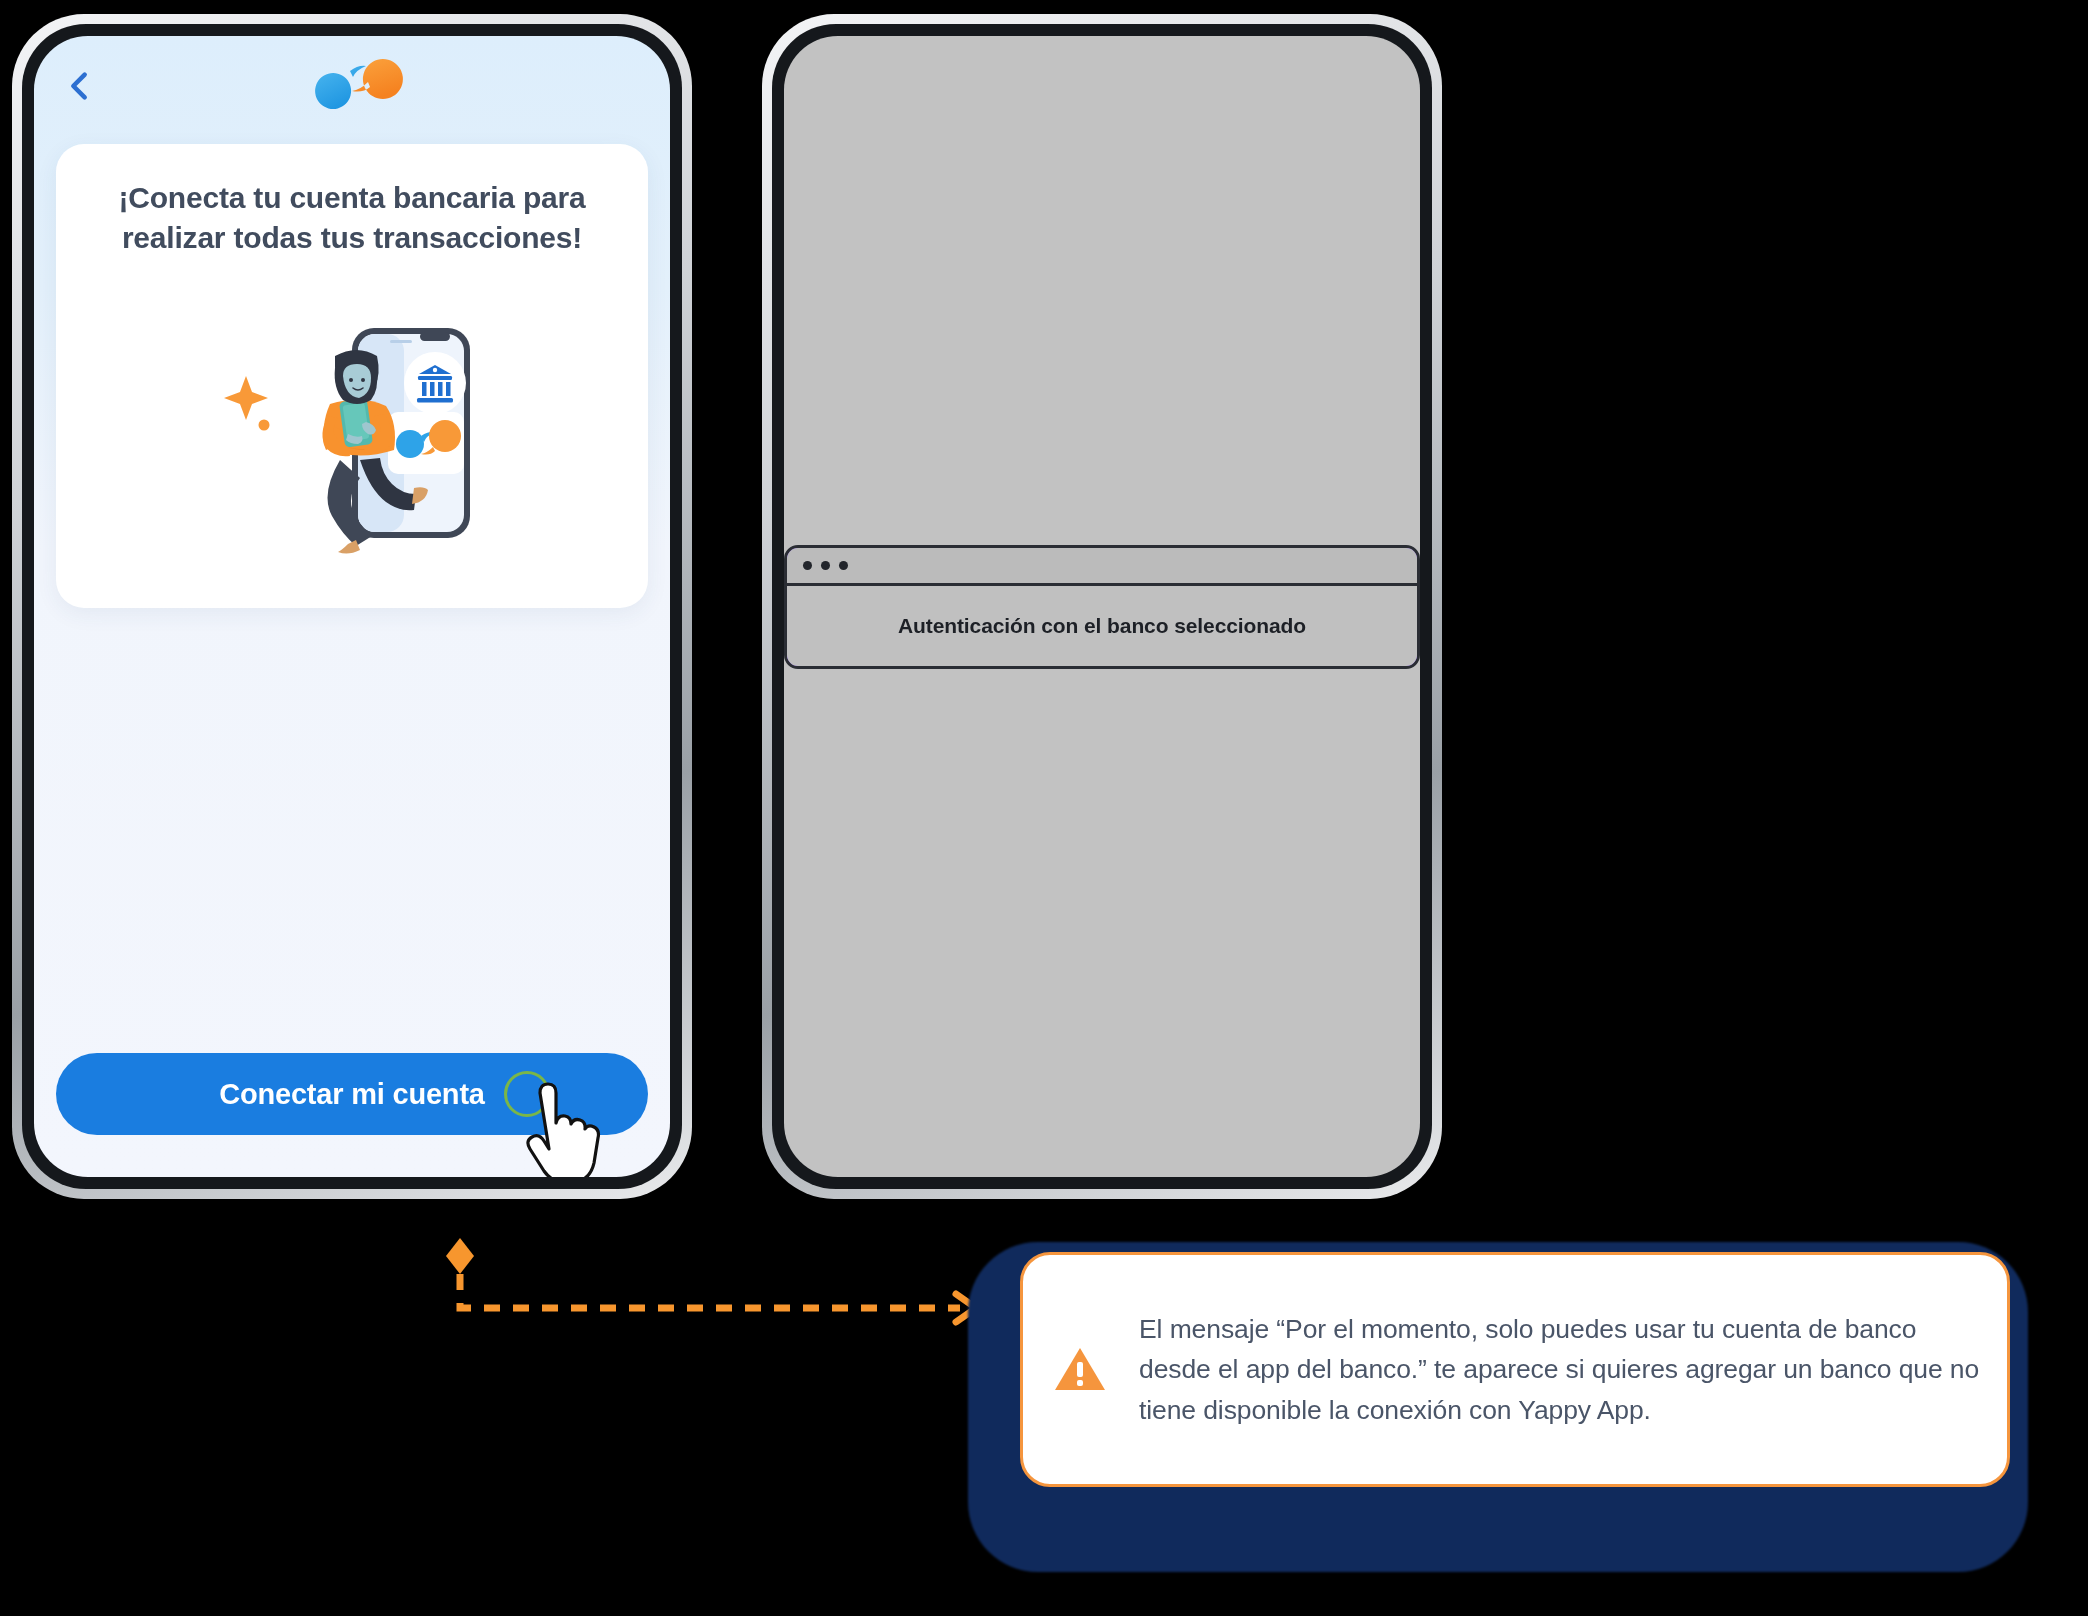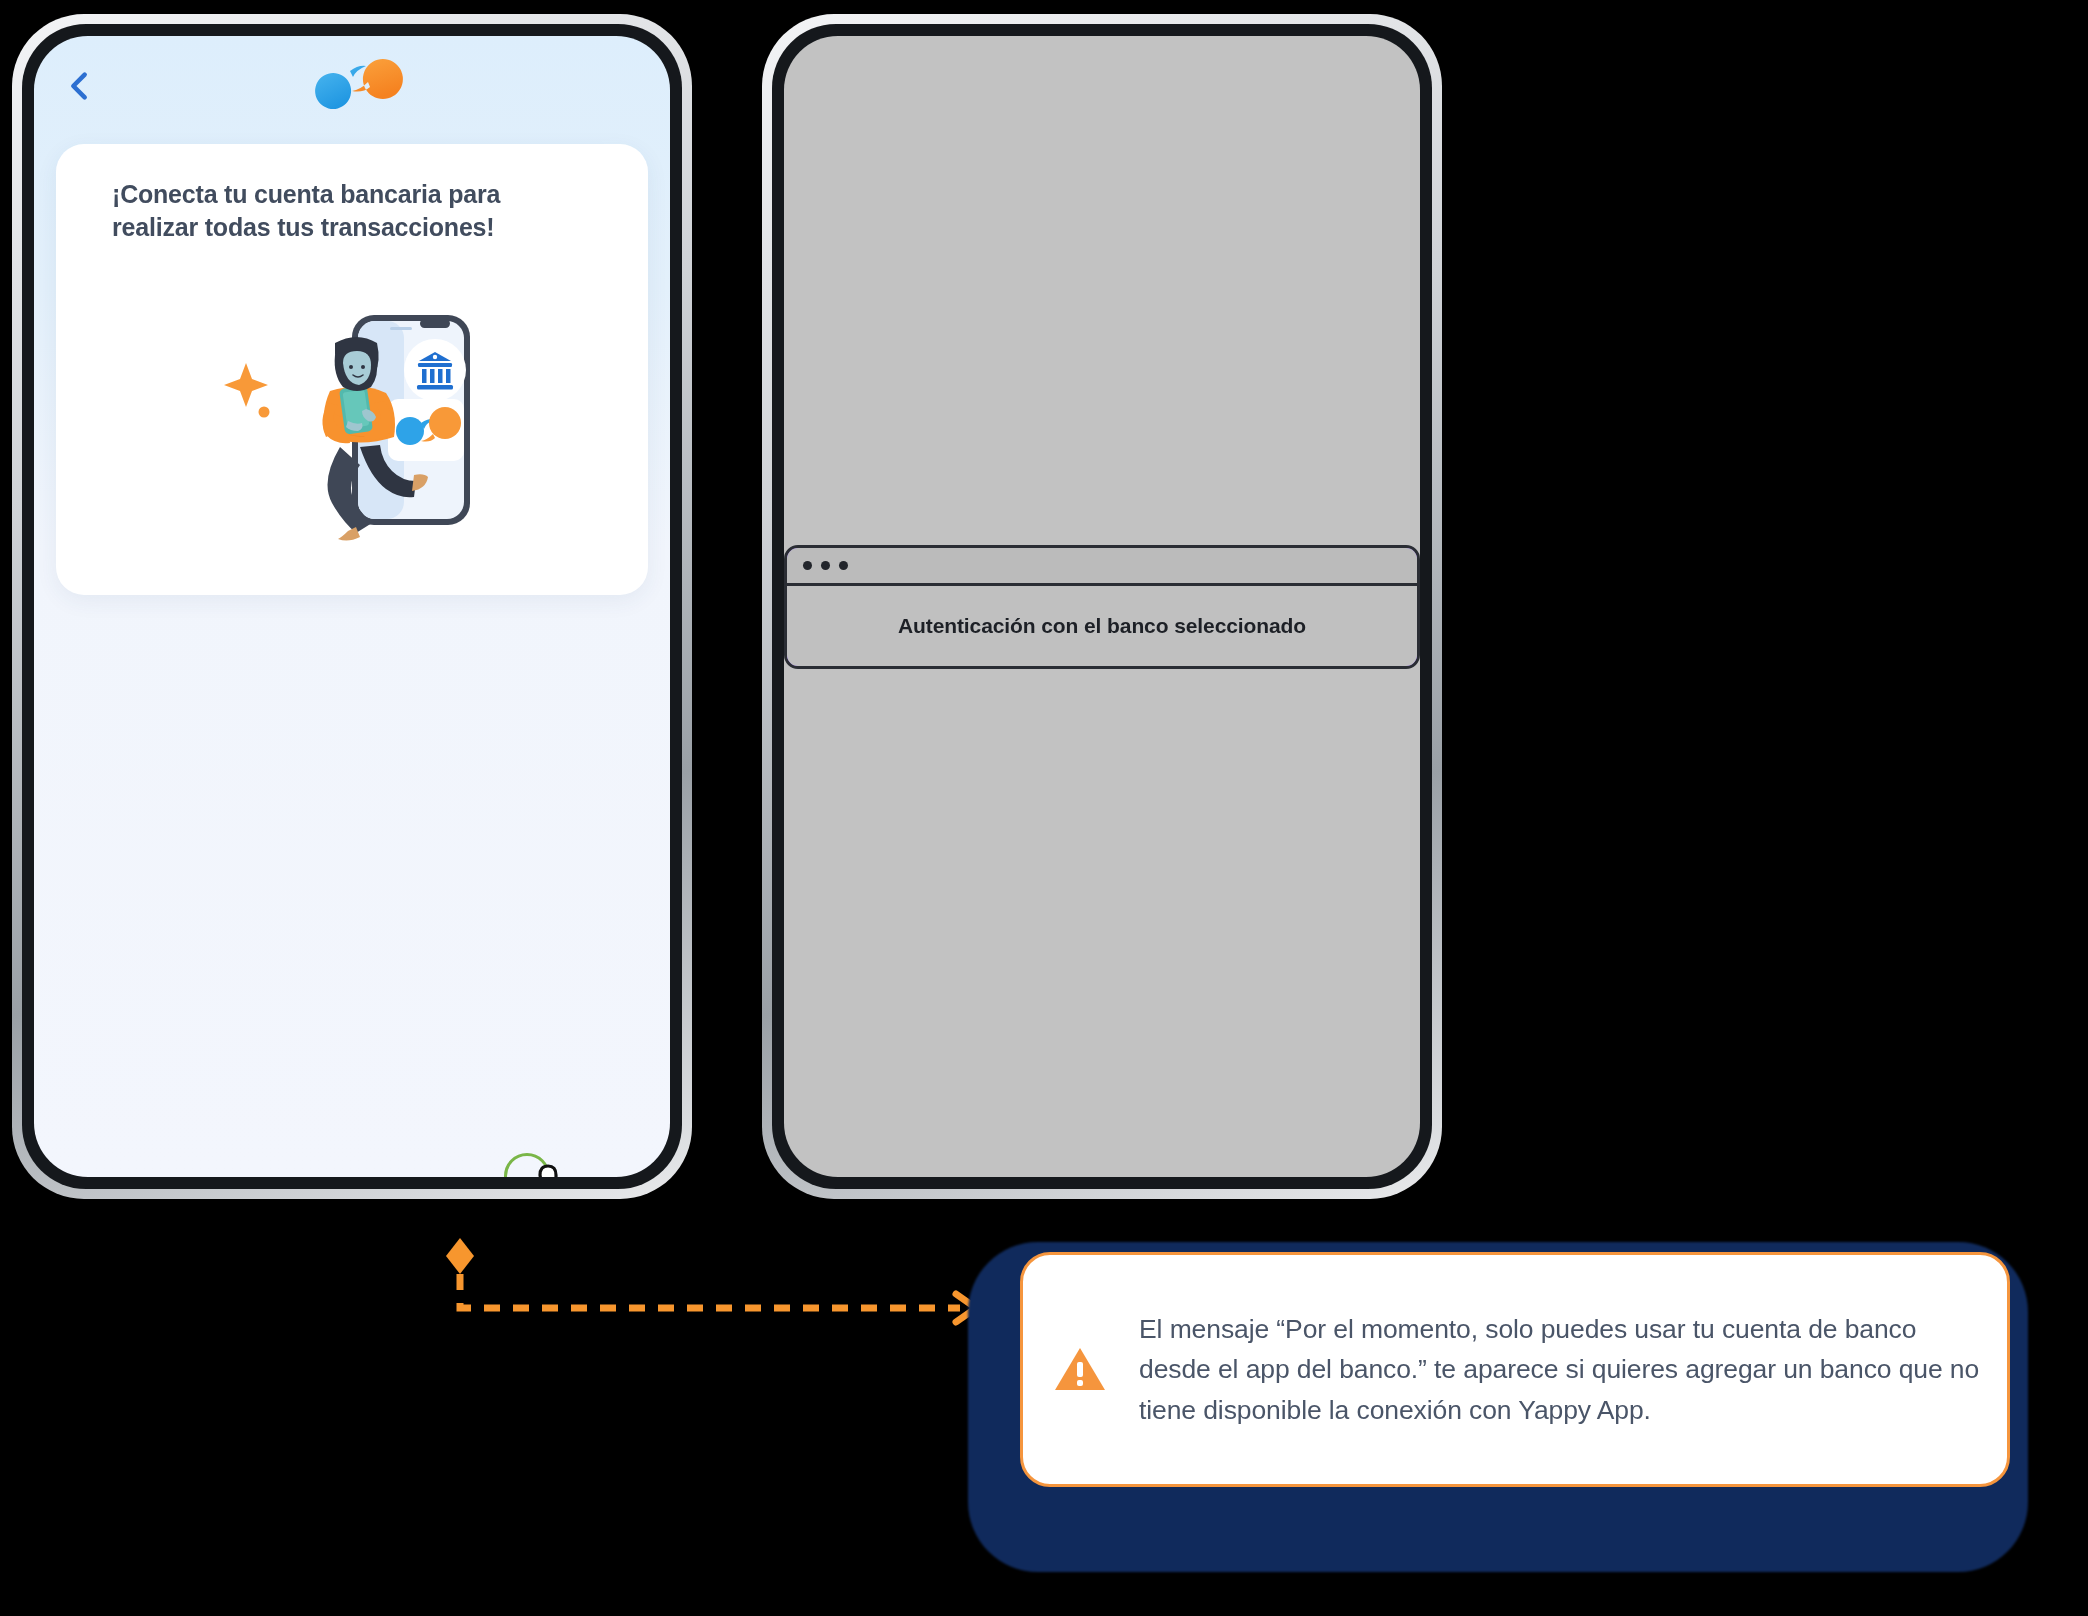--- a/index.html
+++ b/index.html
@@ -61,25 +61,25 @@
 
   .card {
     margin: 8px 22px 0 22px;
     background: #ffffff;
     border-radius: 28px;
     box-shadow: 0 6px 22px rgba(40,70,120,0.07);
     padding: 34px 26px 40px 26px;
     display: flex; flex-direction: column; align-items: center;
   }
   .card-title {
-    font-size: 25px;
+    font-size: 30px;
     font-weight: 700;
     line-height: 1.33;
     color: #414c5e;
-    text-align: left;
+    text-align: center;
     letter-spacing: -0.2px;
     max-width: 480px;
   }
   .illustration { margin: 26px 0 14px 0; width: 300px; height: 270px; }
   .illustration svg { display: block; width: 100%; height: 100%; }
   .card-sub {
     font-size: 26px;
     line-height: 1.45;
     color: #4a5568;
     text-align: center;
@@ -276,20 +276,21 @@
               <path d="M151 104 q5 4 10 0" fill="none" stroke="#2f3542" stroke-width="1.6" stroke-linecap="round"></path>
               <path d="M133 72 q22 -12 42 0 q4 18 -2 30 q-2 -18 -12 -22 q-16 -2 -28 4 Z" fill="#2f3542"></path>
             </svg>
           </div>
 
         </div>
 
         <div class="spacer"></div>
 
         <div class="cta-wrap">
+          <button class="cta-button">Conectar mi cuenta</button>
           <div class="tap-ring"></div>
           <svg class="cursor-hand" viewBox="0 0 90 110">
             <path d="M24 14 q0 -9 8 -9 q8 0 8 9 l0 30 q2 -8 9 -7 q6 1 6 8
                      q3 -6 9 -4 q6 2 5 9 q3 -5 9 -2 q6 3 4 11 l-4 25
                      q-4 18 -22 20 q-18 2 -28 -12 l-14 -22 q-5 -8 2 -12 q7 -4 12 4 l5 8 Z" fill="#ffffff" stroke="#111111" stroke-width="3.2" stroke-linejoin="round"></path>
           </svg>
         </div>
 
       </div>
     </div>

